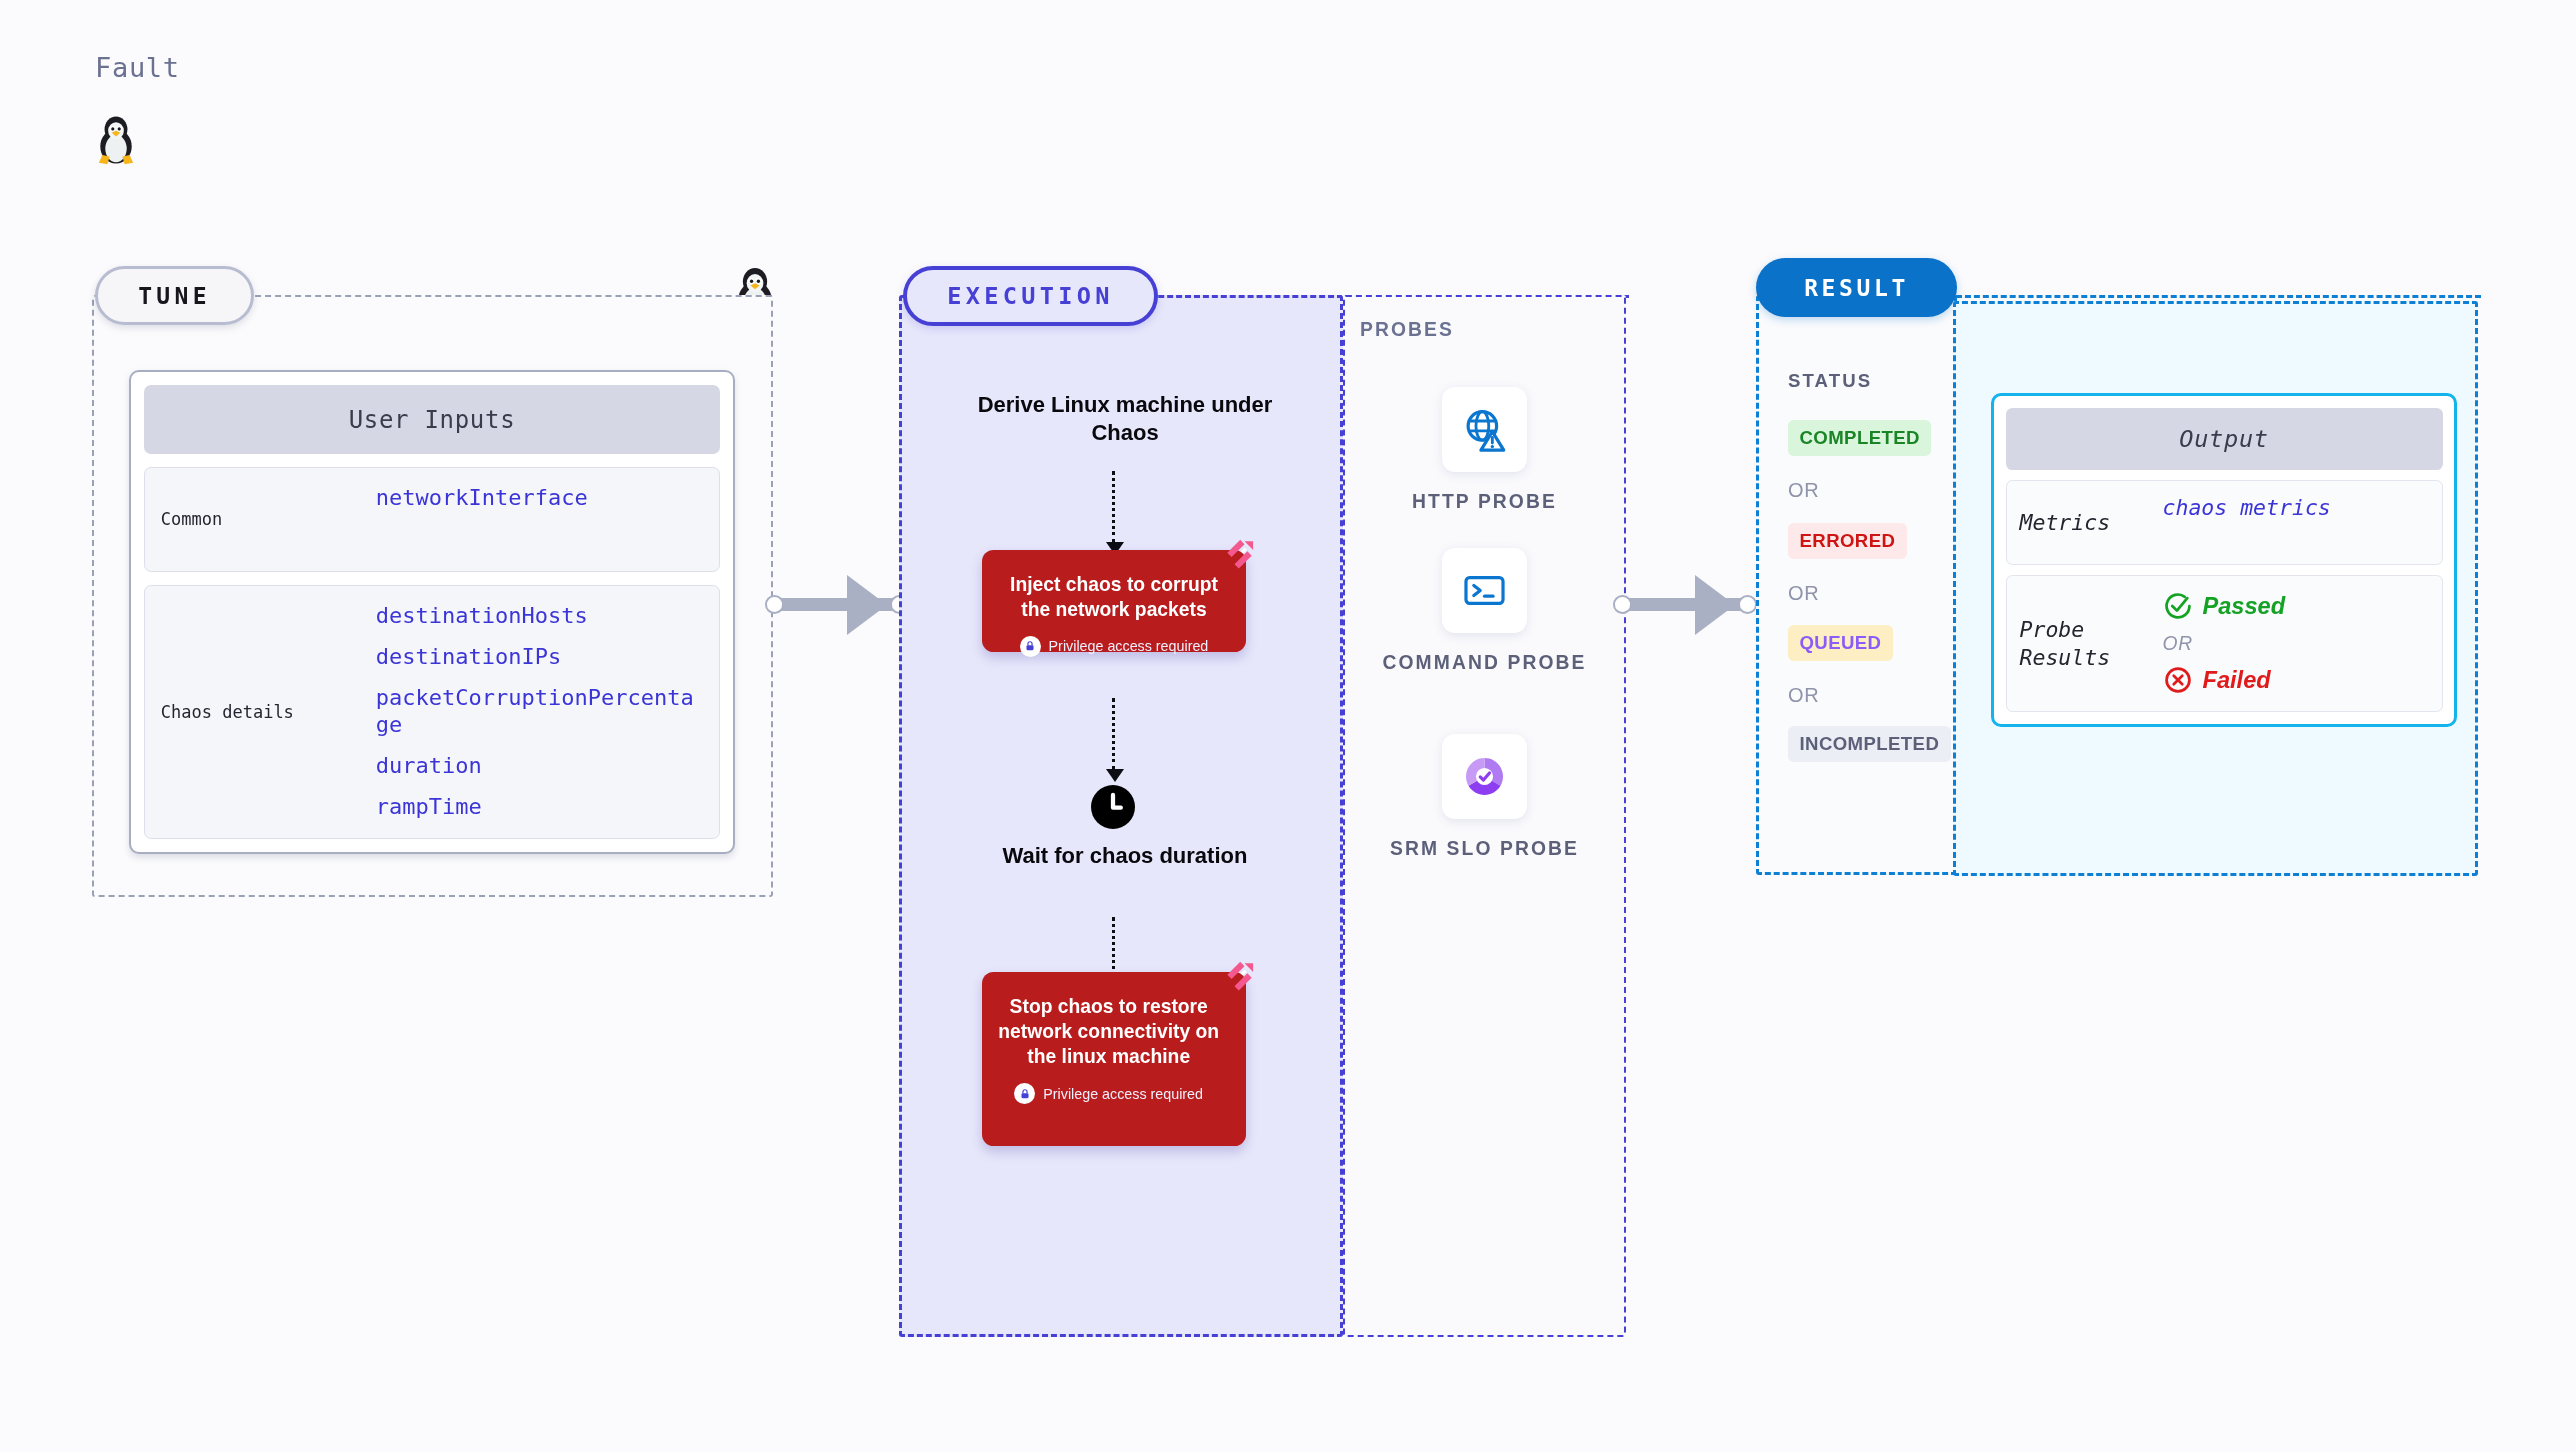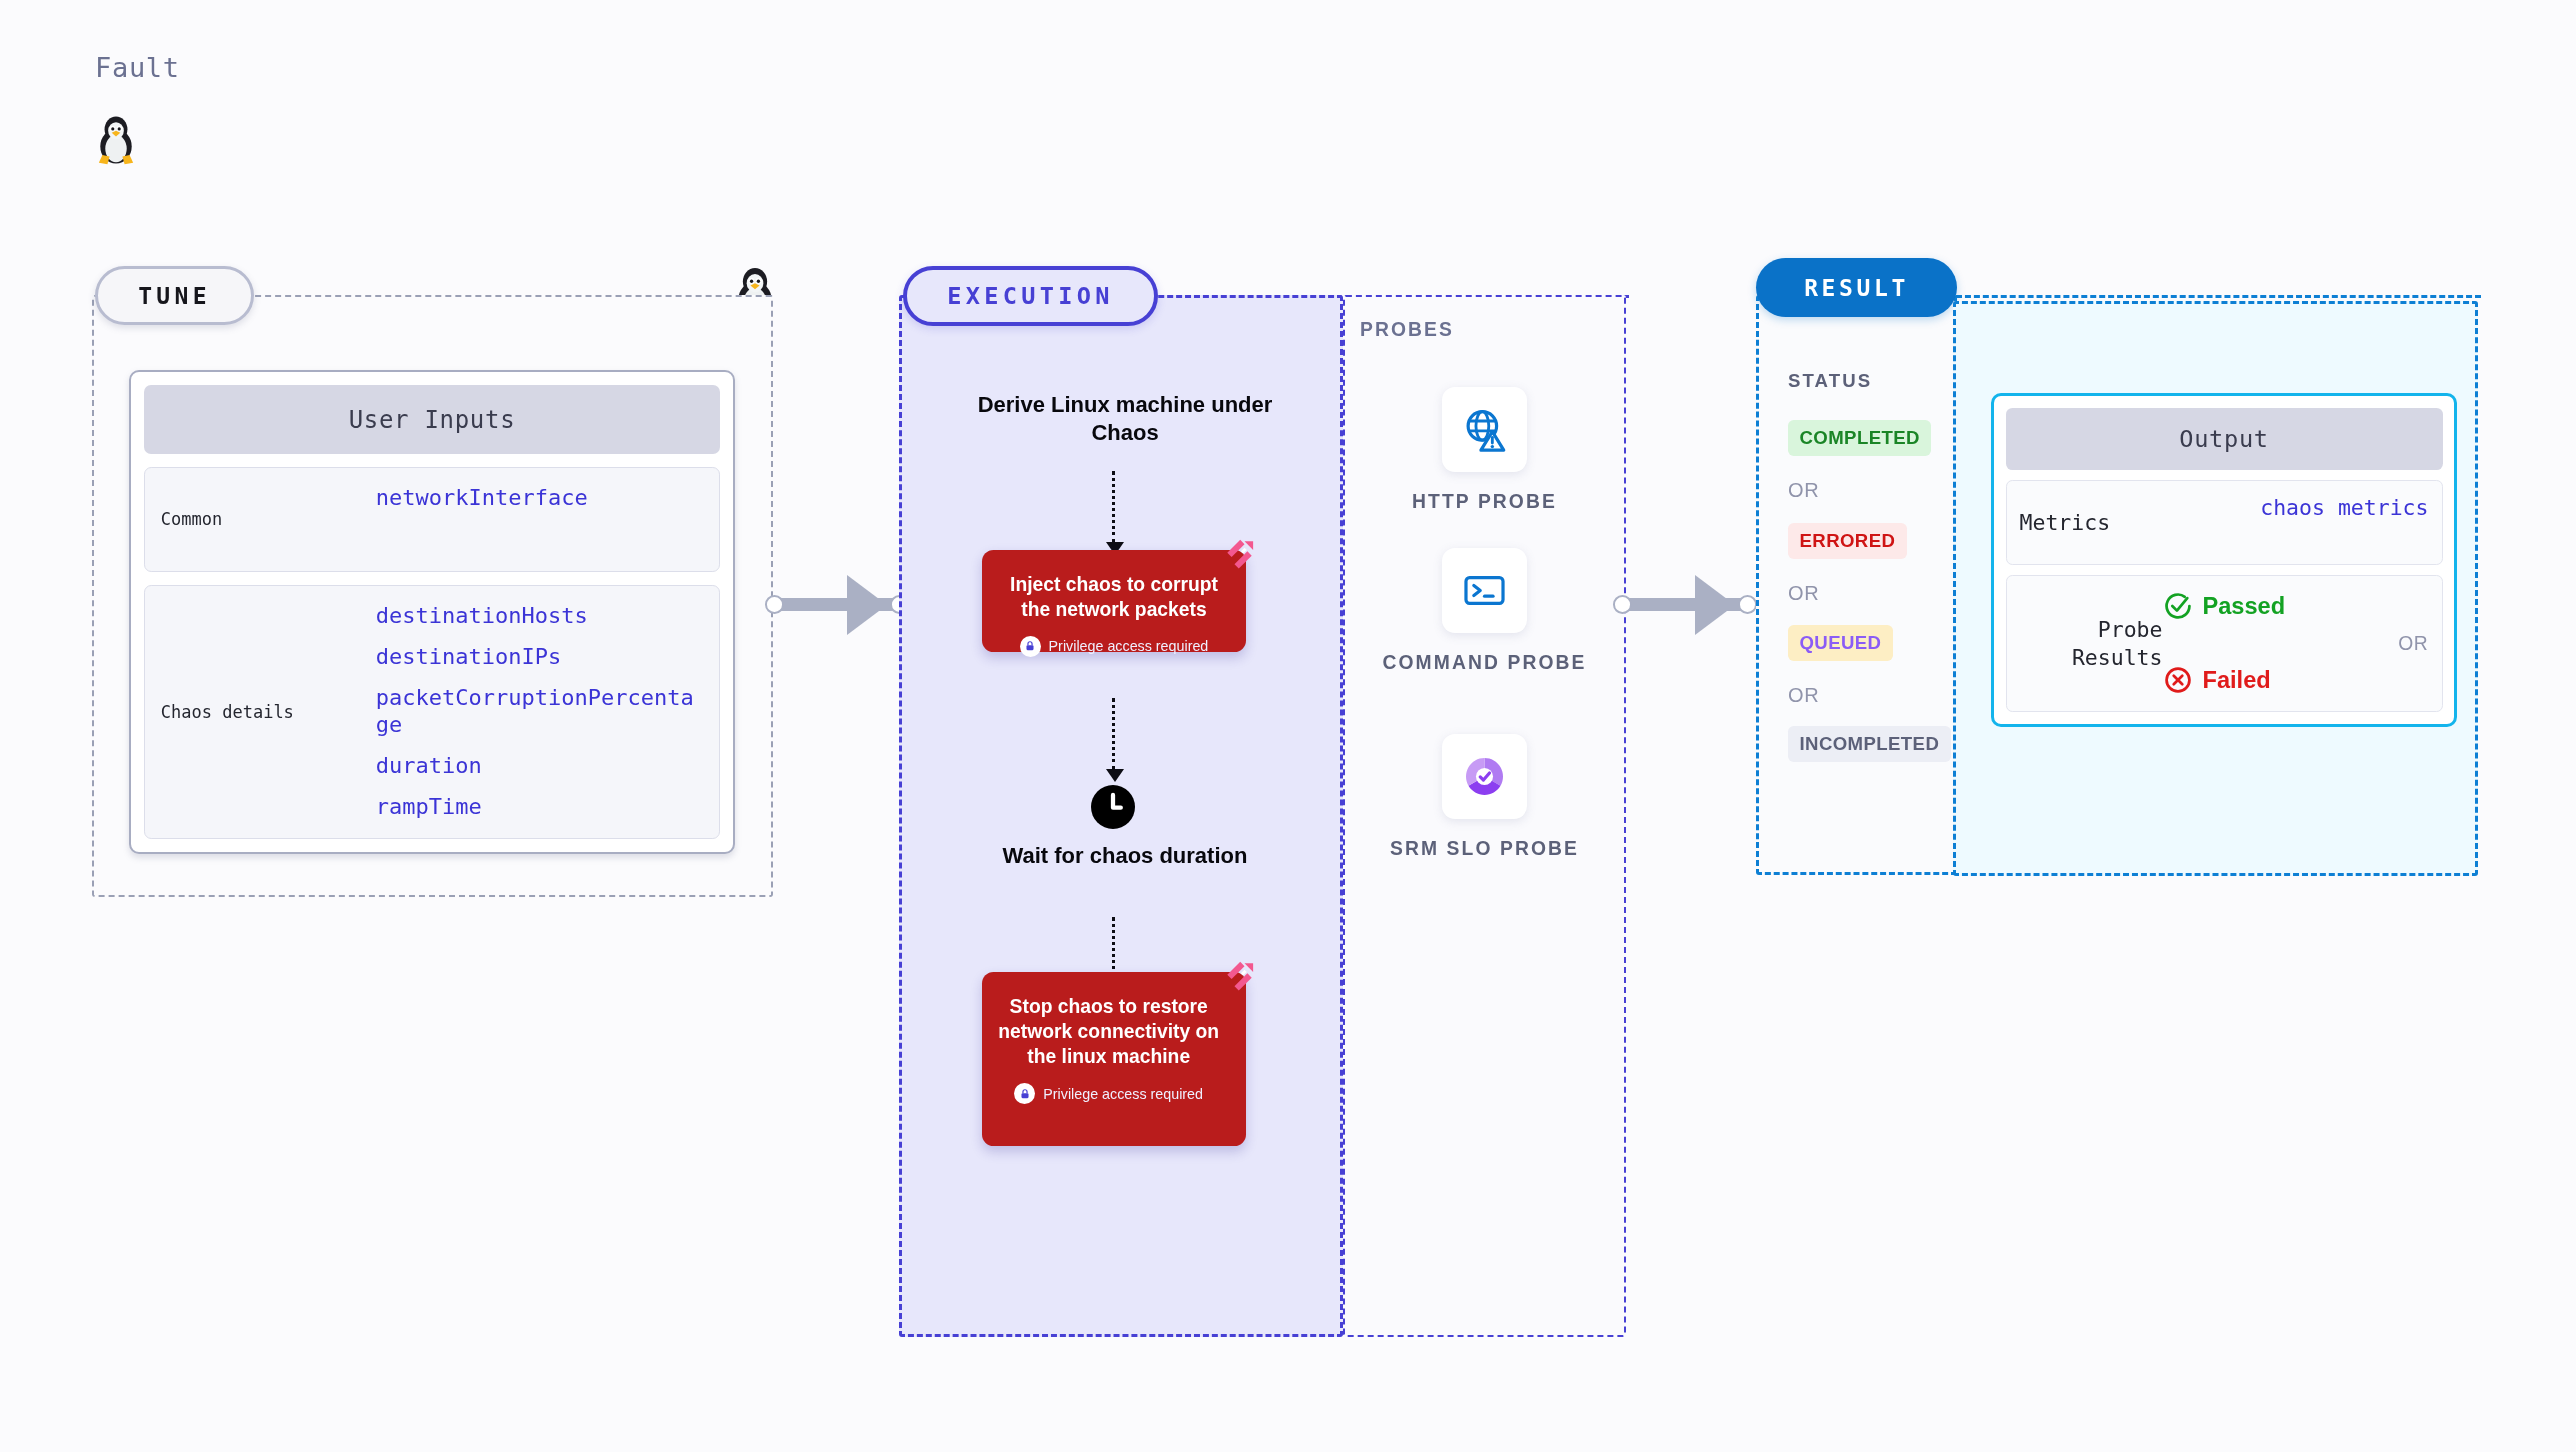--- a/index.html
+++ b/index.html
@@ -195,30 +195,30 @@
   #badge-errored { top: 523px; background: #fde9e9; color: #cf1414; }
   #or-2 { top: 582px; }
   #badge-queued { top: 625px; background: #fdeec4; color: #8b5cf6; }
   #or-3 { top: 684px; }
   #badge-incompleted { top: 726px; background: #eceef5; color: #5c6179; }
 
   
   #output-card {
     position: absolute; left: 1991px; top: 393px; width: 466px;
     box-sizing: border-box; background: #ffffff;
-    border: 3.6px solid #13b4ec; border-radius: 10px; padding: 11.5px;
+    border: 3.6px solid #13b4ec; border-radius: 10px; padding: 11.5px; font-style: italic;
   }
   #output-header {
     background: #d6d7e4; border-radius: 6.4px; height: 62px;
     display: flex; align-items: center; justify-content: center;
   }
   #output-header span { font-size: 23.6px; color: #3a3c4e; letter-spacing: 0.7px; }
   .out-group {
     margin-top: 10.7px; background: #fafbfd; border: 1.4px solid #e2e4ee;
-    border-radius: 6.4px; display: flex; padding: 14.3px 13px; text-align: right;
+    border-radius: 6.4px; display: flex; padding: 14.3px 13px;
   }
   .out-group .og-label {
     width: 143px; flex: none; font-size: 21.5px; color: #24262f; line-height: 1.3;
     display: flex; align-items: center;
   }
   .out-group .og-body { flex: 1; display: flex; flex-direction: column; gap: 10px; }
   #out-metrics { min-height: 54px; }
   #out-metrics .og-value { font-size: 21.5px; color: #3b34d6; }
   .result-line { display: flex; align-items: center; gap: 10px; }
   .result-line .rl-text { font-size: 23.6px; font-weight: bold; }

